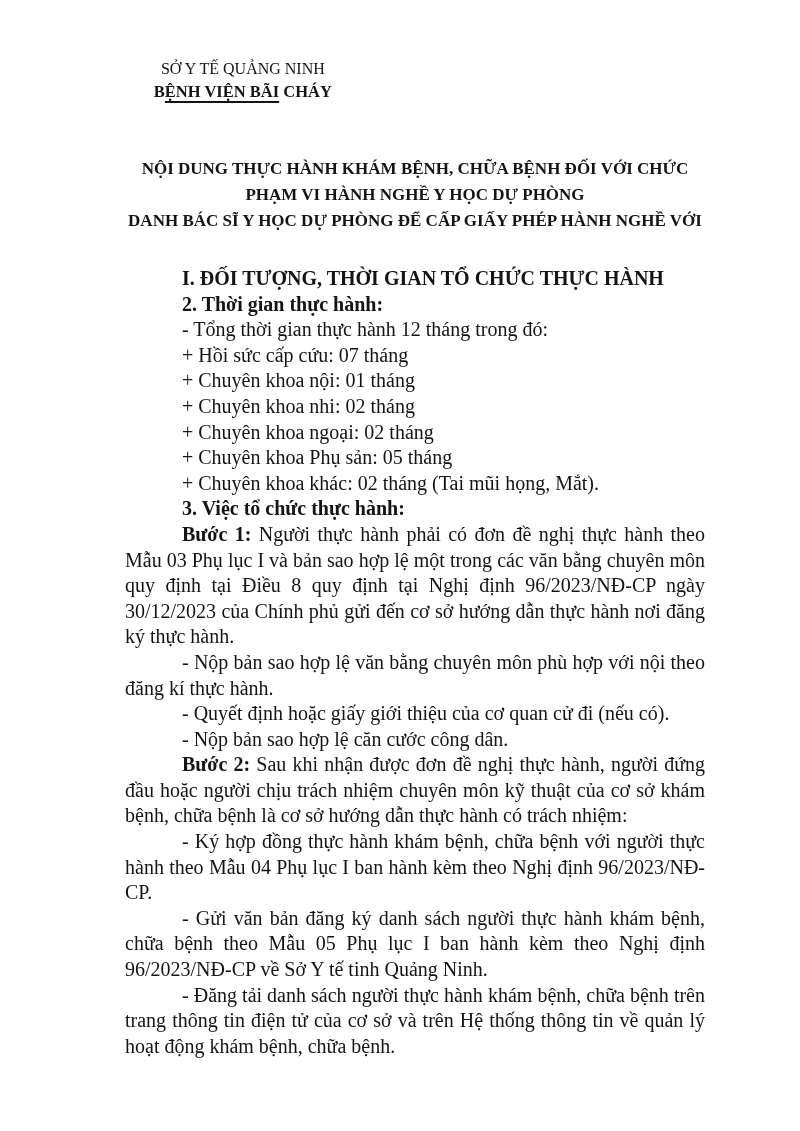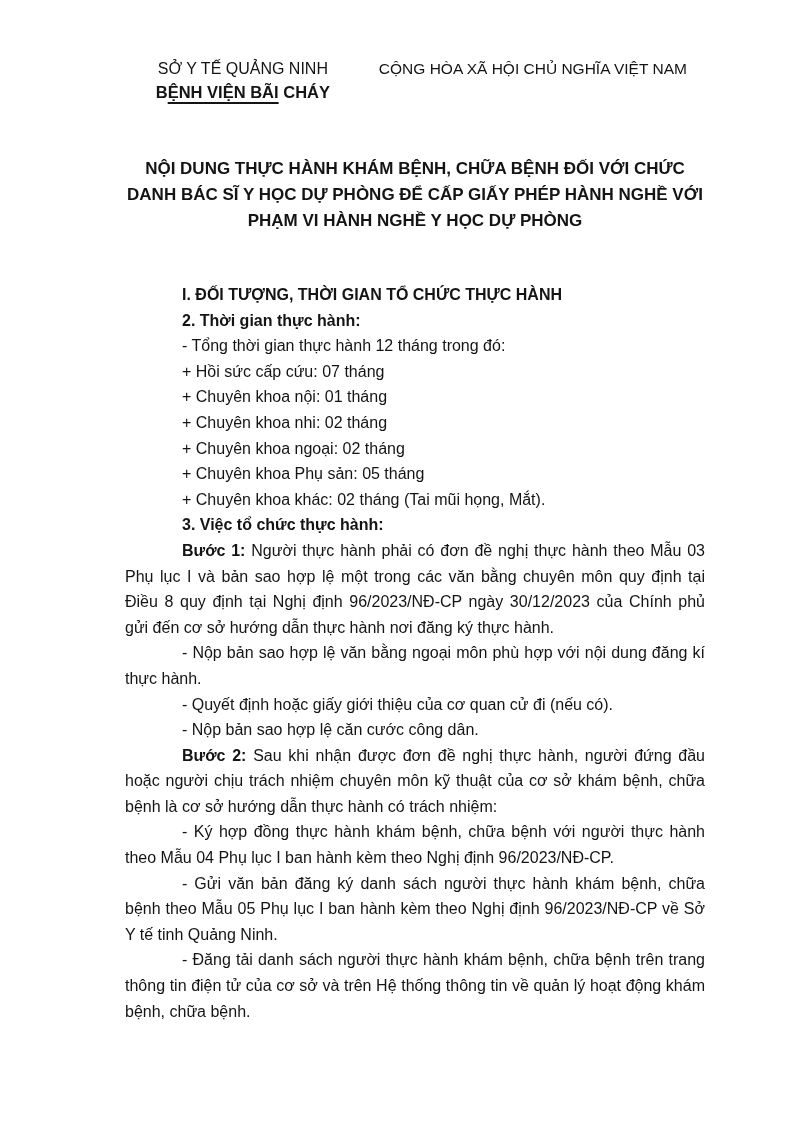--- a/index.html
+++ b/index.html
@@ -3,90 +3,89 @@
 <meta charset="utf-8">
 <style>
   * { margin:0; padding:0; box-sizing:border-box; }
   html,body { background:#ffffff; }
   .page {
     position:relative;
     width:750px; height:1131px;
     margin:0 auto;
     background:#ffffff;
     color:#141414;
-    font-family:Liberation Sans, sans-serif;
+    font-family:Liberation Serif, serif;
     padding:58px 70px 0 100px;
     overflow:hidden;
   }
   .doc-header { display:flex; justify-content:space-between; align-items:flex-start; }
   .header-left  { width:252px; text-align:center; }
   .header-right { width:368px; text-align:center; }
   .org-parent   { font-size:16px; line-height:22px; white-space:nowrap; }
   .org-name     { font-size:16.5px; font-weight:bold; line-height:24px; white-space:nowrap; }
   .nat-title    { font-size:15.5px; line-height:22px; white-space:nowrap; }
   .motto        { font-size:17px; font-weight:bold; line-height:24px; white-space:nowrap; }
   .u { text-decoration:underline; text-underline-offset:4px; text-decoration-thickness:1.5px;margin-top:36px; }
 
   .doc-title {
     margin-top:52px;
     text-align:center;
     font-size:17px; font-weight:bold;
     line-height:26px;
   }
   .title-line { display:block; }
 
-  .content { margin-top:48px; font-size:16px; }
+  .content { margin-top:32px; font-size:20px; }
   .content p {
     line-height:25.6px;
     text-indent:57px;
     text-align:justify;
     margin:0;
   }
   .content p.bold { font-weight:bold; }
   .step-label { font-weight:bold; }
 </style>
 </head>
 <body>
 
 <div class="page">
 
   <header class="doc-header">
     <div class="header-left">
       <div class="org-parent">SỞ Y TẾ QUẢNG NINH</div>
       <div class="org-name"><span>B</span><span class="u">ỆNH VIỆN BÃI</span><span> CHÁY</span></div>
     </div>
     <div class="header-right">
-      <div class="nat-title">CỘNG HÒA XÃ HỘI CHỦ NGHĨA VIỆT NAM</div>
     </div>
   </header>
 
   <h1 class="doc-title">
     <span class="title-line">NỘI DUNG THỰC HÀNH KHÁM BỆNH, CHỮA BỆNH ĐỐI VỚI CHỨC</span>
+    <span class="title-line">PHẠM VI HÀNH NGHỀ Y HỌC DỰ PHÒNG</span>
     <span class="title-line">DANH BÁC SĨ Y HỌC DỰ PHÒNG ĐỂ CẤP GIẤY PHÉP HÀNH NGHỀ VỚI</span>
-    <span class="title-line">PHẠM VI HÀNH NGHỀ Y HỌC DỰ PHÒNG</span>
   </h1>
 
   <main class="content">
 
     <p class="bold">I. ĐỐI TƯỢNG, THỜI GIAN TỔ CHỨC THỰC HÀNH</p>
 
 
     <p class="bold">2. Thời gian thực hành:</p>
     <p>- Tổng thời gian thực hành 12 tháng trong đó:</p>
     <p>+ Hồi sức cấp cứu: 07 tháng</p>
     <p>+ Chuyên khoa nội: 01 tháng</p>
     <p>+ Chuyên khoa nhi: 02 tháng</p>
     <p>+ Chuyên khoa ngoại: 02 tháng</p>
     <p>+ Chuyên khoa Phụ sản: 05 tháng</p>
     <p>+ Chuyên khoa khác: 02 tháng (Tai mũi họng, Mắt).</p>
 
     <p class="bold">3. Việc tổ chức thực hành:</p>
 
     <p><b class="step-label">Bước 1:</b><span> Người thực hành phải có đơn đề nghị thực hành theo Mẫu 03 Phụ lục I và bản sao hợp lệ một trong các văn bằng chuyên môn quy định tại Điều 8 quy định tại Nghị định 96/2023/NĐ-CP ngày 30/12/2023 của Chính phủ gửi đến cơ sở hướng dẫn thực hành nơi đăng ký thực hành.</span></p>
-    <p>- Nộp bản sao hợp lệ văn bằng ngoại môn phù hợp với nội dung đăng kí thực hành.</p>
+    <p>- Nộp bản sao hợp lệ văn bằng chuyên môn phù hợp với nội theo đăng kí thực hành.</p>
     <p>- Quyết định hoặc giấy giới thiệu của cơ quan cử đi (nếu có).</p>
     <p>- Nộp bản sao hợp lệ căn cước công dân.</p>
 
     <p><b class="step-label">Bước 2:</b><span> Sau khi nhận được đơn đề nghị thực hành, người đứng đầu hoặc người chịu trách nhiệm chuyên môn kỹ thuật của cơ sở khám bệnh, chữa bệnh là cơ sở hướng dẫn thực hành có trách nhiệm:</span></p>
     <p>- Ký hợp đồng thực hành khám bệnh, chữa bệnh với người thực hành theo Mẫu 04 Phụ lục I ban hành kèm theo Nghị định 96/2023/NĐ-CP.</p>
     <p>- Gửi văn bản đăng ký danh sách người thực hành khám bệnh, chữa bệnh theo Mẫu 05 Phụ lục I ban hành kèm theo Nghị định 96/2023/NĐ-CP về Sở Y tế tinh Quảng Ninh.</p>
     <p>- Đăng tải danh sách người thực hành khám bệnh, chữa bệnh trên trang thông tin điện tử của cơ sở và trên Hệ thống thông tin về quản lý hoạt động khám bệnh, chữa bệnh.</p>
 
   </main>
 </div>

